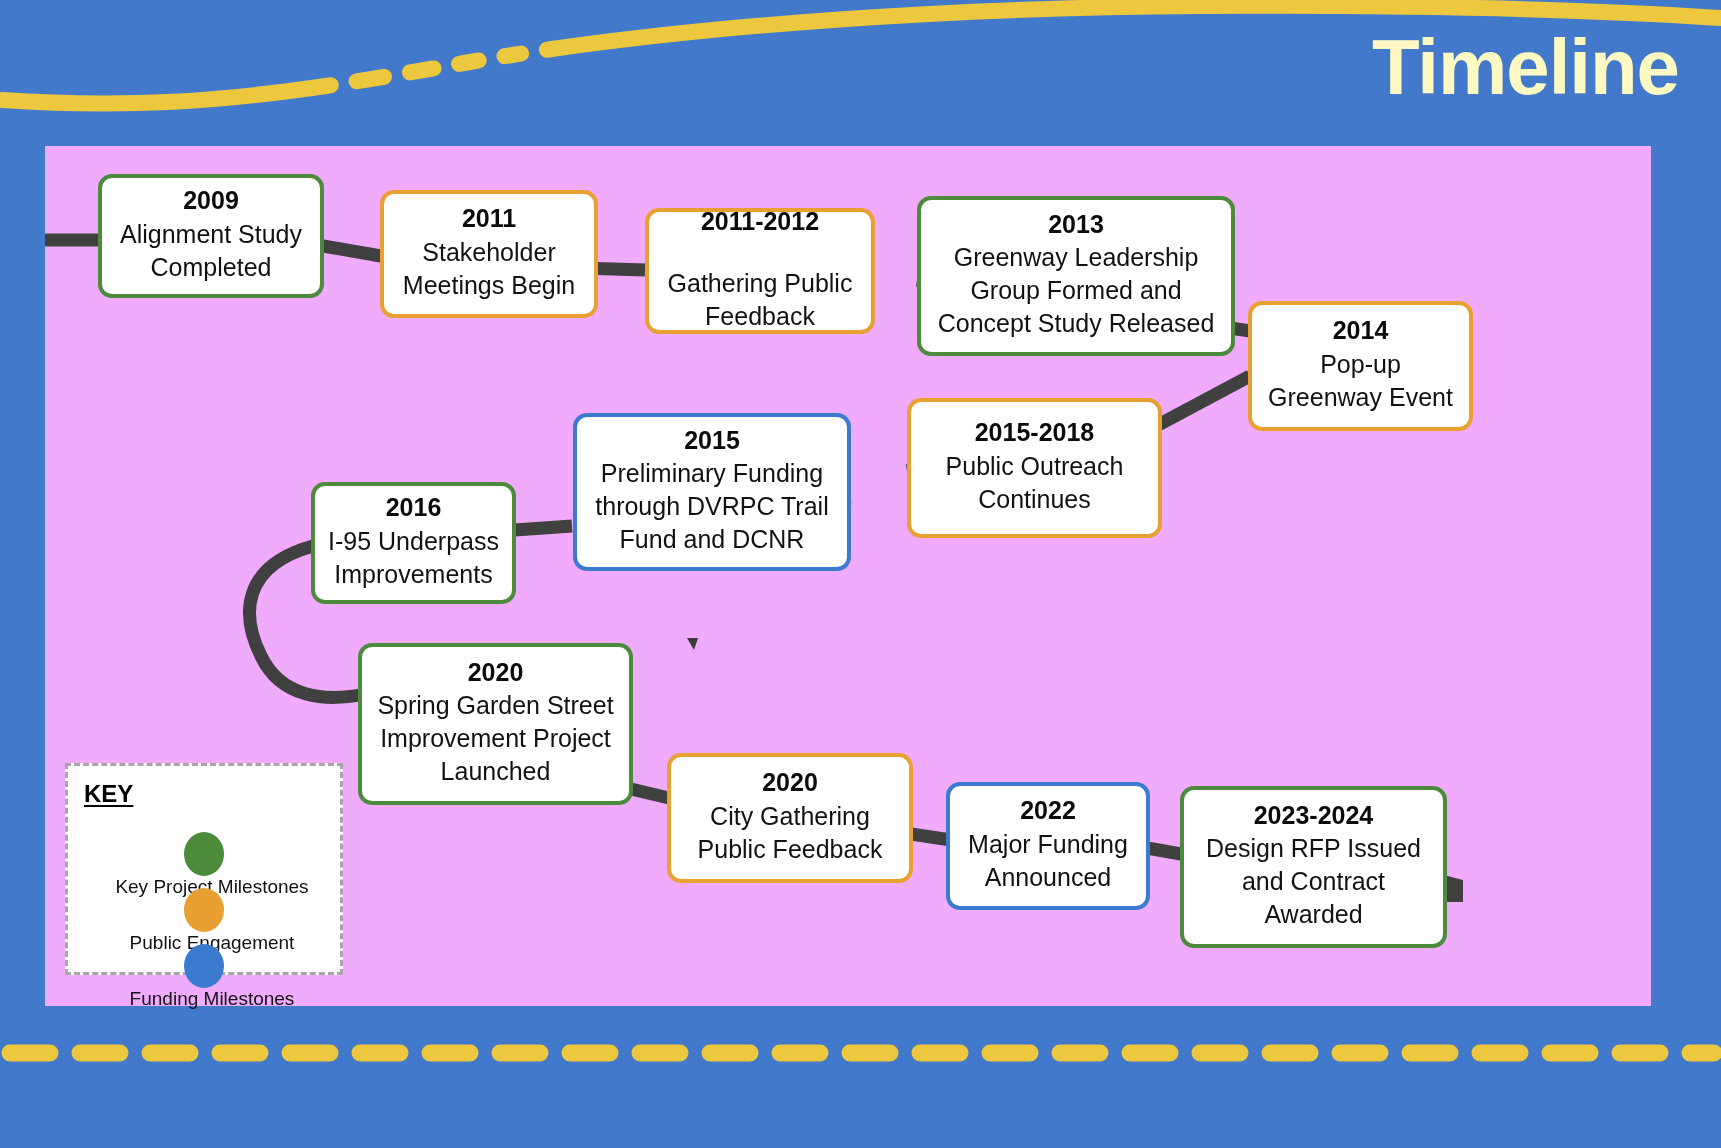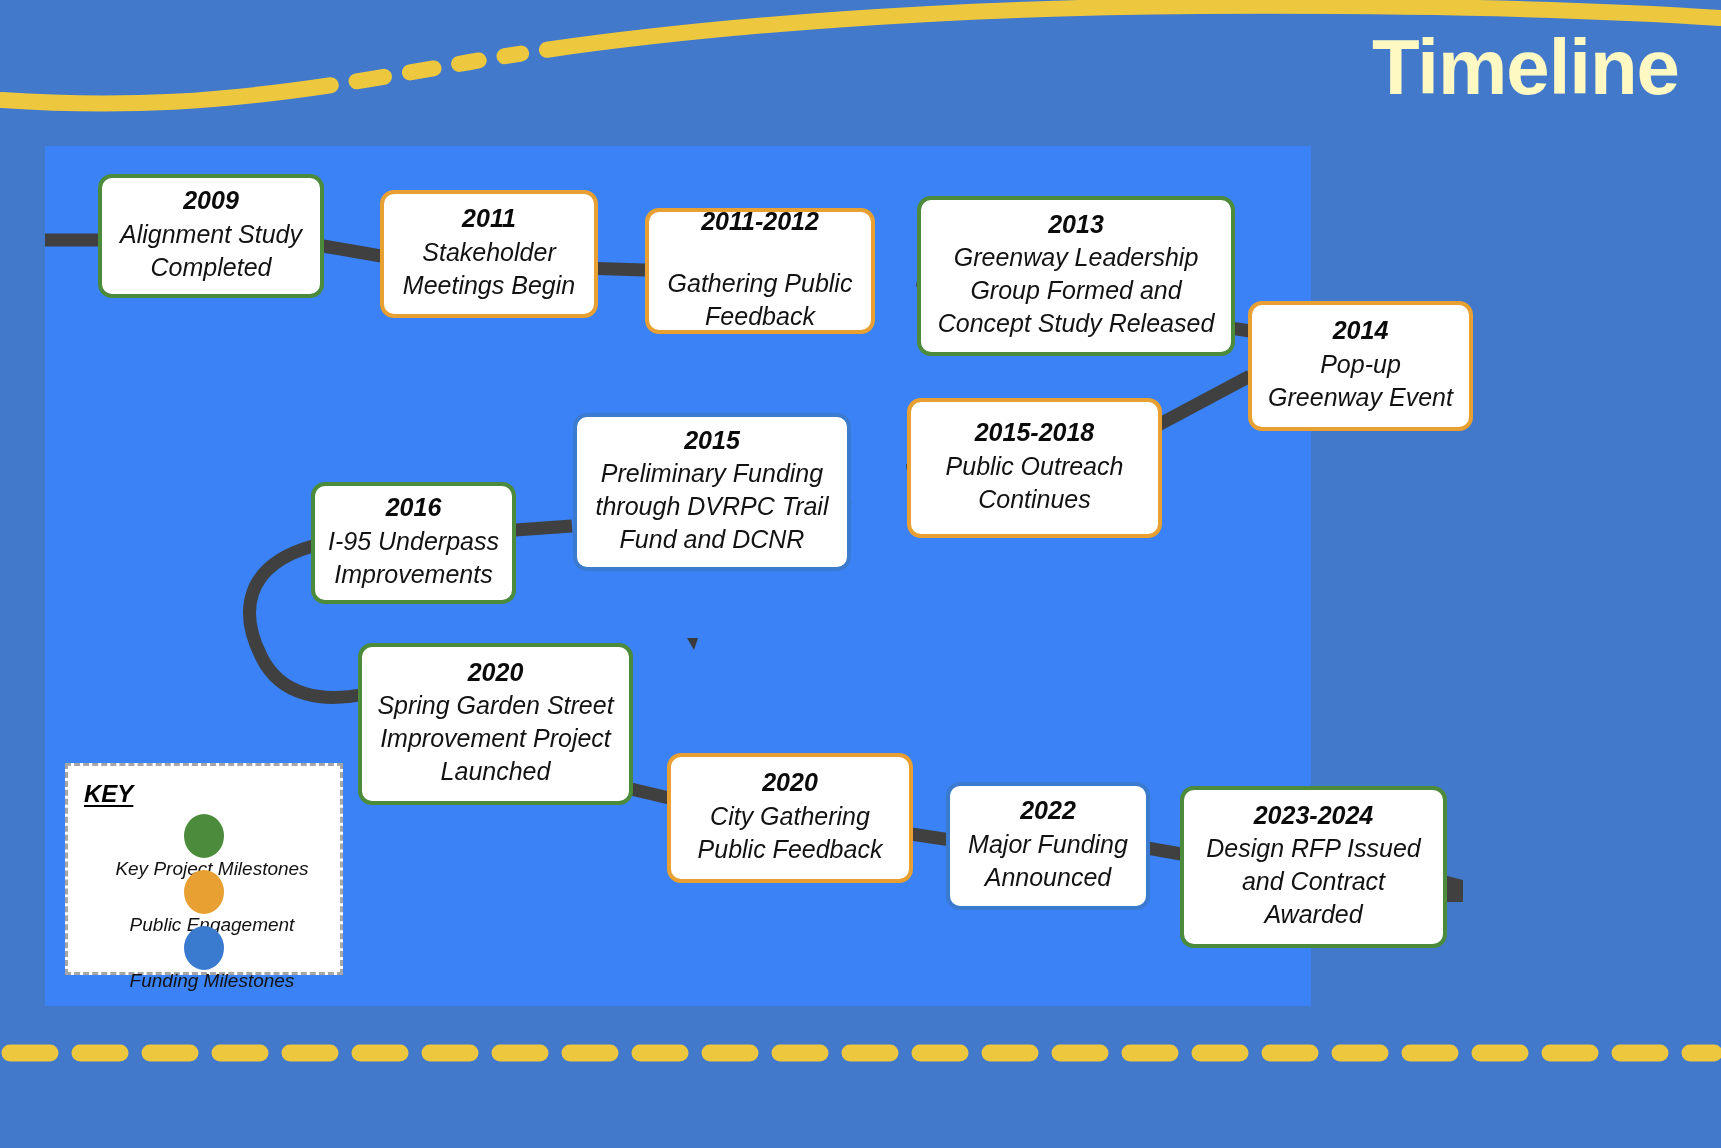--- a/index.html
+++ b/index.html
@@ -24,23 +24,22 @@
     font-weight:bold;
     letter-spacing:-1px;
     line-height:1;
     font-family:"Liberation Sans", sans-serif;
   }
 
   
   .canvas{
     position:absolute;
     left:45px;top:146px;
-    width:1266px;height:860px;
-    background:#3b82f6;
-    font-style:italic;
+    width:1606px;height:860px;
+    background:#f0abfc;
   }
 
   
   .connectors{position:absolute;left:0;top:0;width:1418px;height:860px;}
 
   
   .node{
     position:absolute;
     box-sizing:border-box;
     background:#ffffff;
@@ -84,21 +83,21 @@
     background:#ffffff;
     z-index:6;
     padding:10px 0 0 14px;
   }
   .legend .key-title{
     font-size:24px;
     font-weight:bold;
     color:#000;
     text-decoration:underline;
     text-underline-offset:3px;
-    margin:4px 0 6px 2px;
+    margin:4px 0 24px 2px;
     display:inline-block;
     font-family:"Liberation Sans", sans-serif;
   }
   .legend-row{
     display:flex;
     align-items:center;
     height:56px;
     margin-left:2px;
     flex-direction:column;
   }

